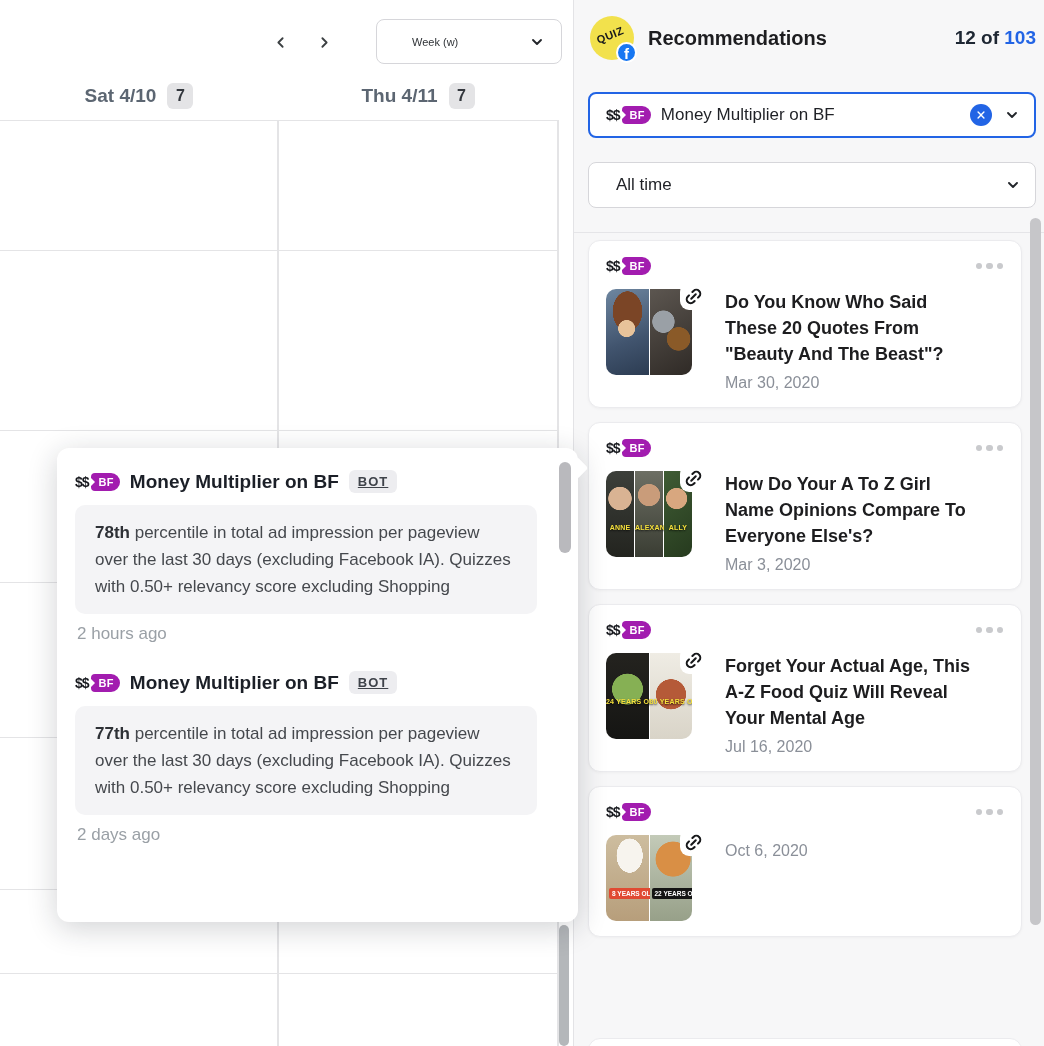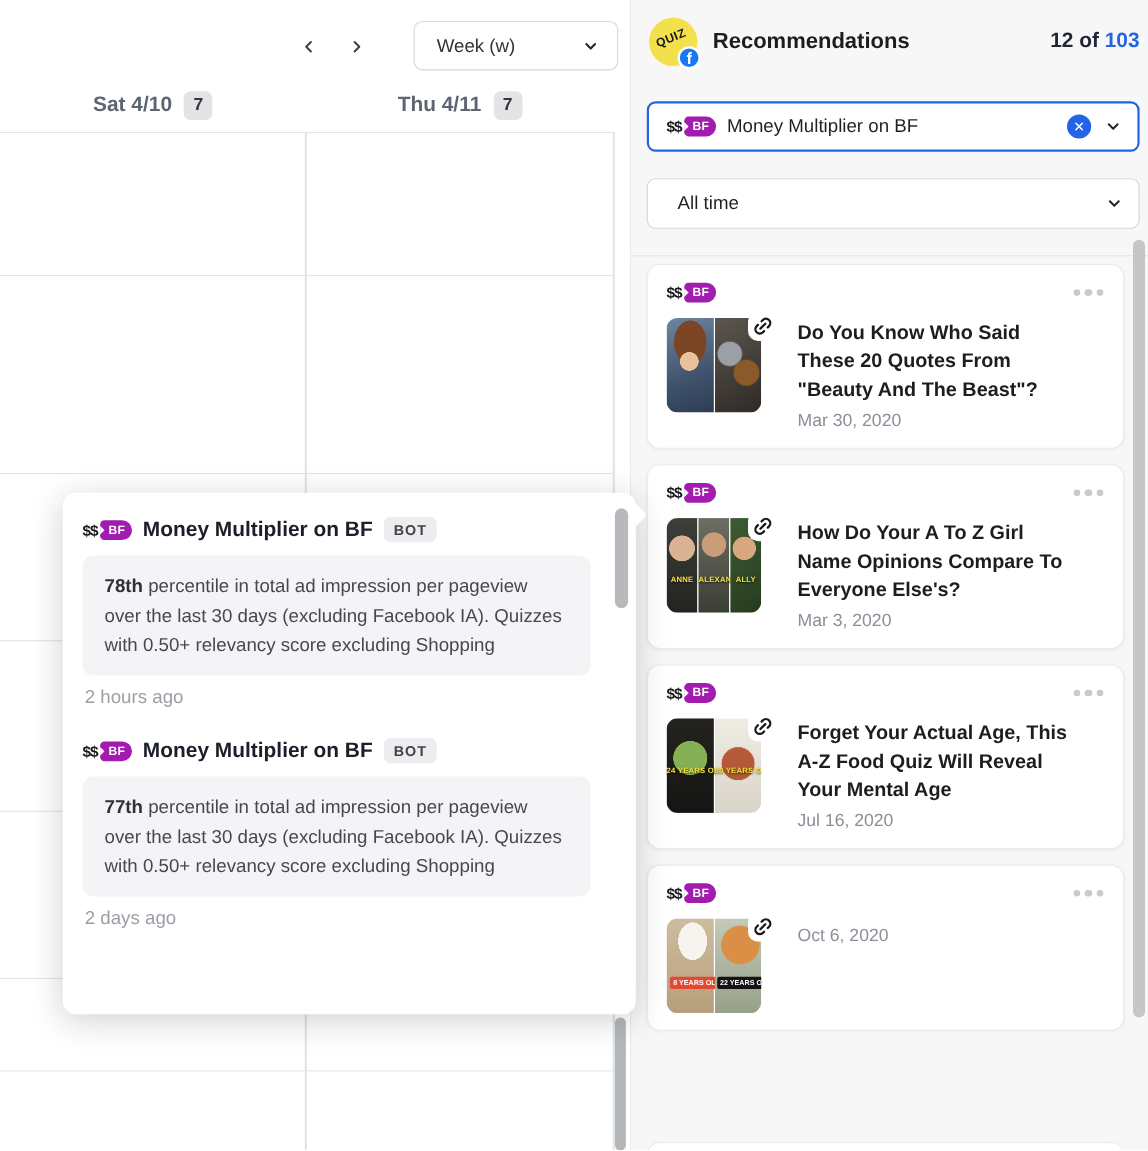--- a/index.html
+++ b/index.html
@@ -10,21 +10,21 @@
   
   .calendar { position:absolute; left:0; top:0; width:573px; height:1046px; background:#fff; }
   .hline { position:absolute; left:0; width:558px; height:1px; background:#e4e4e6; }
   .vline { position:absolute; top:120px; bottom:0; width:1.5px; background:#e4e4e6; }
   .nav-btn { position:absolute; top:28px; width:28px; height:28px; display:flex; align-items:center;
     justify-content:center; color:#3c4043; cursor:pointer; background:none; border:none; }
   .nav-btn svg { width:17px; height:17px; }
   .view-select { position:absolute; left:376px; top:19px; width:186px; height:45px; background:#fff;
     border:1.5px solid #d6d6da; border-radius:8px; display:flex; align-items:center;
     padding:0 16px 0 20px; cursor:pointer; }
-  .view-select .vs-label { font-size:17px; color:#2f3337; flex:1; }
+  .view-select .vs-label { font-size:11px; color:#2f3337; flex:1;margin-left:15px; }
   .chev { width:16px; height:16px; color:#22252a; }
   .day-header { position:absolute; top:82px; height:28px; display:flex; align-items:center;
     justify-content:center; gap:11px; }
   .day-header.d0 { left:0; width:278px; }
   .day-header.d1 { left:278px; width:280px; }
   .day-label { font-size:19px; font-weight:700; color:#5c6672; }
   .day-count { min-width:26px; height:26px; background:#e4e4e6; border-radius:6px; display:flex;
     align-items:center; justify-content:center; font-size:16px; font-weight:700; color:#33373d; }
   .cal-scroll-thumb { position:absolute; left:559px; top:925px; width:10px; height:121px;
     background:#b4b7ba; border-radius:6px; }
@@ -117,21 +117,21 @@
     background:#c6c6c9; border-radius:6px; }
 
   
   .popover { position:absolute; left:57px; top:448px; width:521px; height:474px; background:#fff;
     border-radius:12px; box-shadow:0 6px 30px rgba(25,28,40,.2); z-index:50; padding:22px 18px 0 18px; }
   .popover .tail { position:absolute; right:-7px; top:12px; width:16px; height:16px; background:#fff;
     transform:rotate(45deg); border-radius:3px; }
   .msg-head { display:flex; align-items:center; }
   .msg-sender { font-size:19px; font-weight:700; color:#1b1f27; margin:0 10px; }
   .bot-badge { background:#ededf0; color:#3f434a; font-size:13px; font-weight:700; letter-spacing:1px;
-    padding:4px 9px; border-radius:6px; }
+    padding:4px 9px; border-radius:6px;text-decoration:underline; }
   .msg-bubble { margin-top:12px; width:462px; background:#f4f4f6; border-radius:10px;
     padding:14px 20px; font-size:17px; line-height:27px; color:#45484d; }
   .msg-bubble b { color:#2e3136; }
   .msg-time { margin:10px 0 0 2px; font-size:17px; color:#9aa0a6; }
   .msg + .msg { margin-top:27px; }
   .pop-scroll-thumb { position:absolute; right:7px; top:14px; width:12px; height:91px;
     background:#b9b9bd; border-radius:7px; }
 
   svg { display:block; }
 </style>

